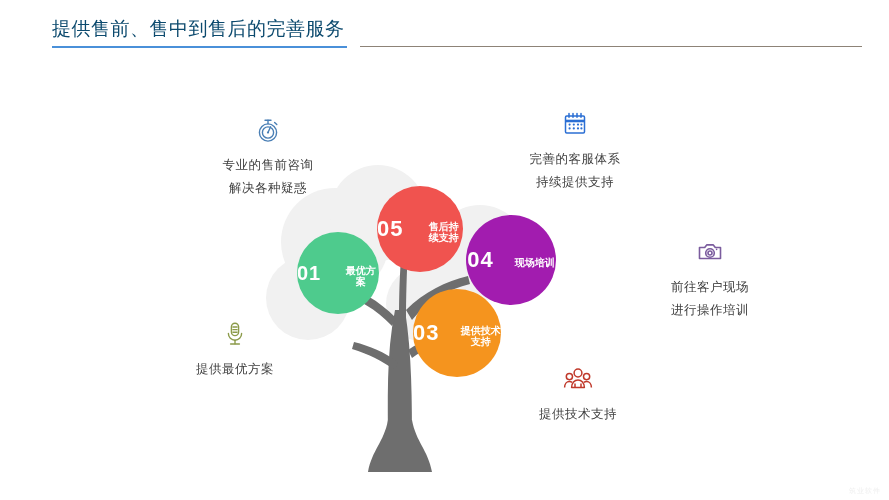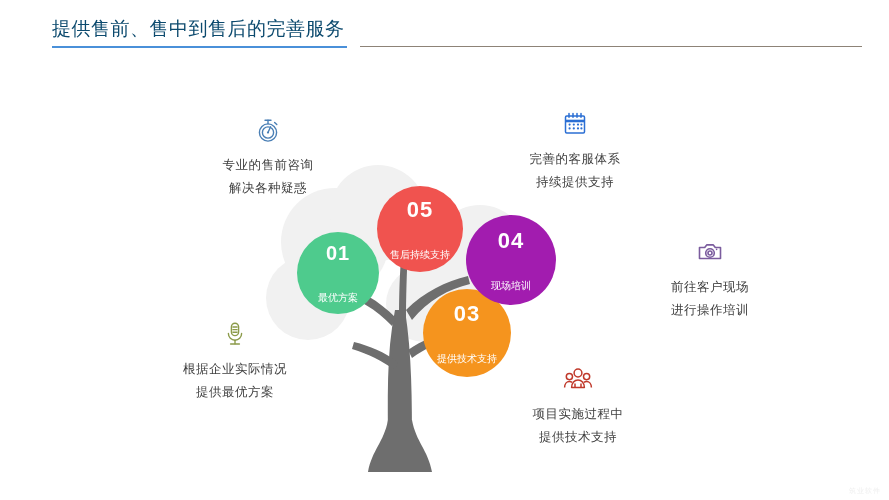--- a/index.html
+++ b/index.html
@@ -74,32 +74,31 @@
   
   #tree { position: absolute; left: 300px; top: 90px; }
 
   
   .bubble {
     position: absolute;
     border-radius: 50%;
     color: #ffffff;
     text-align: center;
     display: flex;
-    flex-direction: column;
     align-items: center;
     justify-content: center;
     line-height: 1.15;
     gap: 21px;
   }
   .bubble .num {
     font-weight: bold;
     letter-spacing: 1px;
   }
   .bubble .cap {
-    font-weight: 400;
+    font-weight: 700;
     margin-top: 6px;
   }
   .bubble .cap span { display: block; }
 
   #bubble-01 {
     left: 297px; top: 172px;
     width: 82px; height: 82px;
     background: #4ecb8d;
   }
   #bubble-01 .num { font-size: 20px; }
@@ -107,21 +106,21 @@
 
   #bubble-02 {
     left: 352px; top: 243px;
     width: 72px; height: 72px;
     background: #3d6da8;
   }
   #bubble-02 .num { font-size: 17px; }
   #bubble-02 .cap { font-size: 9px; line-height: 1.3; }
 
   #bubble-03 {
-    left: 423px; top: 229px;
+    left: 413px; top: 229px;
     width: 88px; height: 88px;
     background: #f5941e;
   }
   #bubble-03 .num { font-size: 22px; }
   #bubble-03 .cap { font-size: 10px; }
 
   #bubble-04 {
     left: 466px; top: 155px;
     width: 90px; height: 90px;
     background: #a21caf;
@@ -302,38 +301,36 @@
     <span class="anno-icon">
       <svg width="28" height="28" viewBox="0 0 28 28" fill="none" stroke="#8c9b4a" stroke-width="1.4">
         <rect x="10.4" y="3.2" width="7.2" height="12.4" rx="3.6"></rect>
         <path d="M11.4 7 h5.2 M11.4 9.6 h5.2 M11.4 12.2 h5.2"></path>
         <path d="M7.4 13.4 c0 4 3 6.8 6.6 6.8 s6.6 -2.8 6.6 -6.8" stroke-linecap="round"></path>
         <path d="M14 20.2 v3.6" stroke-linecap="round"></path>
         <path d="M9.6 24 h8.8" stroke-linecap="round"></path>
       </svg>
     </span>
     <div class="anno-text">
-      <span>根据企业实际情况</span>
       <span>提供最优方案</span>
     </div>
   </div>
 
   <div class="annotation" id="anno-techsup">
     <span class="anno-icon">
       <svg width="30" height="28" viewBox="0 0 30 28" fill="none" stroke="#c0392b" stroke-width="1.5">
         <circle cx="15" cy="8" r="3.9"></circle>
         <circle cx="6.4" cy="11.6" r="3.1"></circle>
         <circle cx="23.6" cy="11.6" r="3.1"></circle>
         <path d="M8.6 22.6 c0 -4.5 2.9 -7.6 6.4 -7.6 s6.4 3.1 6.4 7.6 z" stroke-linejoin="round"></path>
         <path d="M1.6 22.6 c0 -3.7 2.1 -6.2 4.8 -6.2 c1 0 1.9 0.35 2.7 1" stroke-linejoin="round"></path>
         <path d="M28.4 22.6 c0 -3.7 -2.1 -6.2 -4.8 -6.2 c-1 0 -1.9 0.35 -2.7 1" stroke-linejoin="round"></path>
         <path d="M12 18.4 v4.2 M18 18.4 v4.2"></path>
       </svg>
     </span>
     <div class="anno-text">
-      <span>项目实施过程中</span>
       <span>提供技术支持</span>
     </div>
   </div>
 
 </div>
 
 <div id="watermark">筑业软件</div>
 
 </body></html>

